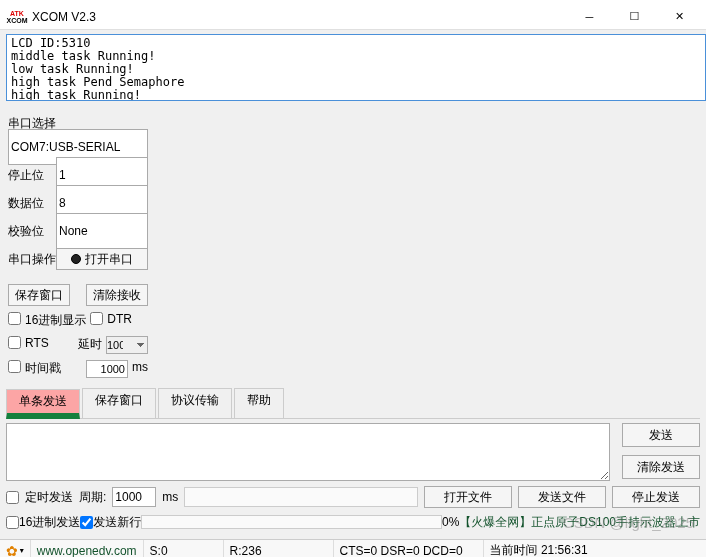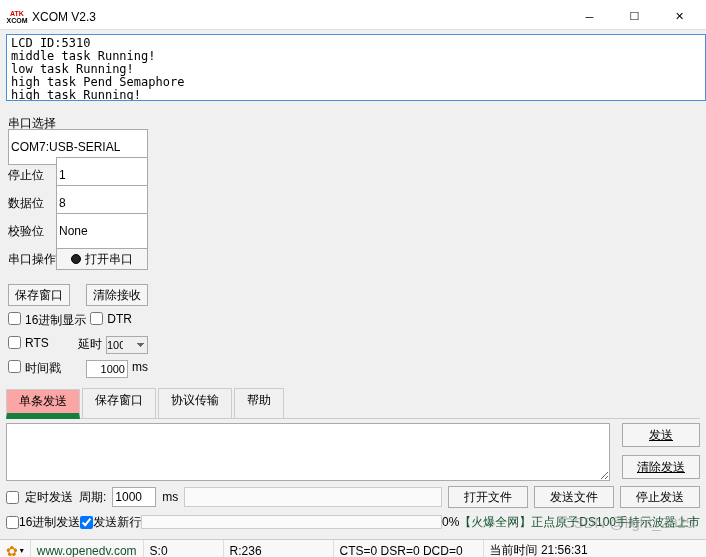--- a/index.html
+++ b/index.html
@@ -24,28 +24,28 @@
 .btn.flex { flex: 1; }
 .chk-row { display: flex; align-items: flex-start; font-size: 12px; margin-bottom: 4px; height: 20px; gap: 4px; }
 .chk-row input[type="checkbox"] { width: 13px; height: 13px; }
 .chk-row .sp { flex: 1; }
 .chk-row input[type="text"] { width: 42px; height: 18px; font-size: 11px; border: 1px solid #aaa; text-align: right; padding-right: 2px; }
 .radio-open { display: flex; align-items: center; gap: 4px; }
 .radio-lamp { width: 10px; height: 10px; border-radius: 50%; background: #222; border: 1px solid #000; }
 .tabs { display: flex; border-bottom: 1px solid #ccc; font-size: 12px; margin: 0 6px; }
 .tab { padding: 3px 12px; border: 1px solid #ccc; border-bottom: none; background: #f0f0f0; margin-right: 2px; cursor: default; }
 .tab.active { background: #fca5a5; border-bottom: 6px solid #15803d; position: relative; top: 1px; }
-.tx-area { margin: 4px 6px 2px 6px; display: flex; gap: 12px; text-decoration: underline; }
+.tx-area { margin: 4px 6px 2px 6px; display: flex; gap: 12px; }
 .tx-box { flex: 1; height: 58px; border: 1px solid #aaa; background: #fff; }
 .tx-btns { width: 78px; display: flex; flex-direction: column; gap: 8px; }
 .tx-btns .btn { height: 24px; }
 .bottom-row1 { margin: 4px 6px 0 6px; display: flex; align-items: center; gap: 6px; font-size: 12px; height: 24px; }
 .bottom-row1 input[type="text"] { width: 44px; height: 20px; border: 1px solid #aaa; font-size: 12px; padding: 0 2px; }
 .bottom-row1 .progress-area { flex: 1; height: 20px; border: 1px solid #ccc; background: #fafafa; }
-.bottom-row1 .btn { height: 22px; width: 80px; }
+.bottom-row1 .btn { height: 22px; width: 88px; }
 .bottom-row2 { margin: 2px 6px 0 6px; display: flex; align-items: center; gap: 0; font-size: 12px; height: 22px; }
 .bottom-row2 .progress { flex: 1; height: 14px; border: 1px solid #ccc; background: #fafafa; }
 .link { color: #14532d; font-size: 12px; }
 .statusbar { display: flex; align-items: center; height: 22px; border-top: 1px solid #ccc; font-size: 12px; background: #f8f8f8; margin-top: 6px; }
 .sb-cell { padding: 0 6px; height: 100%; display: flex; align-items: center; border-right: 1px solid #ddd; }
 .gear { color: #e08000; font-size: 14px; }
 .dd { font-size: 8px; margin-left: 2px; }
 .watermark { position: absolute; right: 12px; bottom: 26px; color: rgba(120,120,120,0.45); font-size: 15px; pointer-events: none; }
 select { appearance: none; -webkit-appearance: none; background-image: linear-gradient(45deg, transparent 50%, #666 50%), linear-gradient(135deg, #666 50%, transparent 50%); background-position: right 6px center, right 2px center; background-size: 4px 4px, 4px 4px; background-repeat: no-repeat; padding-right: 24px; }
 </style>

